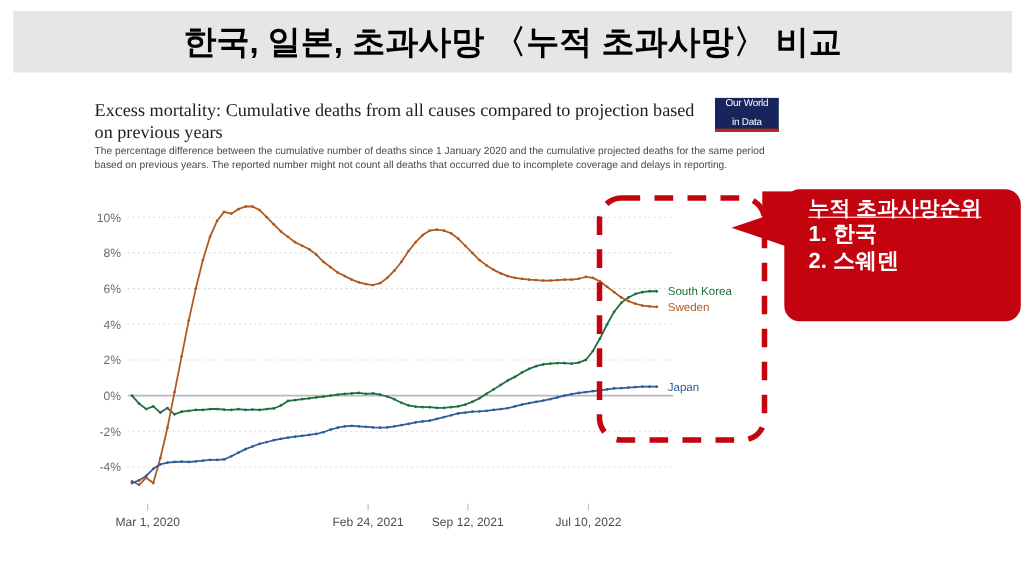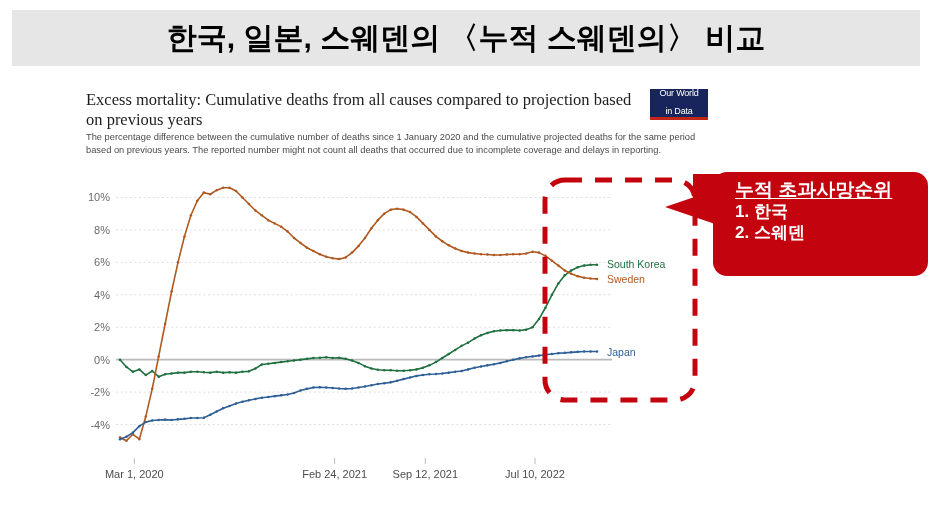--- a/index.html
+++ b/index.html
@@ -48,50 +48,50 @@
   }
   .xtick{
     font-family:"Liberation Sans", sans-serif;font-size:11px;fill:#4d4d4d;
     text-anchor:middle;
   }
   .series-label{
     font-family:"Liberation Sans", sans-serif;font-size:10.5px;
   }
   
   .callout{
-    position:absolute;left:713px;top:172px;width:215px;height:104px;
+    position:absolute;left:713px;top:172px;width:215px;height:120px;
     background:#c3040f;border-radius:14px;
   }
   .callout-inner{
     padding:7px 0 0 22px;
   }
   .callout-heading{
     color:#ffffff;font-size:19px;font-weight:bold;
     text-decoration:underline;text-underline-offset:2px;
     font-family:"Liberation Sans", sans-serif;line-height:1.15;
   }
   .callout-item{
-    color:#ffffff;font-size:17px;font-weight:bold;
+    color:#ffffff;font-size:20px;font-weight:bold;
     font-family:"Liberation Sans", sans-serif;line-height:1.24;
   }
   .callout-tail{
     position:absolute;left:-48px;top:18px;width:0;height:0;
     border-top:17px solid transparent;
     border-bottom:17px solid transparent;
     border-right:50px solid #c3040f;
   }
   .callout-tail2{
     position:absolute;left:-20px;top:2px;width:40px;height:44px;background:#c3040f;
   }
 </style>
 </head>
 <body>
 
 <div class="header-banner">
-  <div class="header-title">한국, 일본, 스웨덴의 〈누적 스웨덴의〉 비교</div>
+  <div class="header-title">한국, 일본, 초과사망 〈누적 초과사망〉 비교</div>
 </div>
 
 <div class="chart-card">
   <div class="chart-title">Excess mortality: Cumulative deaths from all causes compared to projection based on previous years</div>
   <div class="chart-subtitle">The percentage difference between the cumulative number of deaths since 1 January 2020 and the cumulative projected deaths for the same period based on previous years. The reported number might not count all deaths that occurred due to incomplete coverage and delays in reporting.</div>
   <div class="owid-logo">
     <span>Our World</span>
     <span>in Data</span>
   </div>
 </div>

